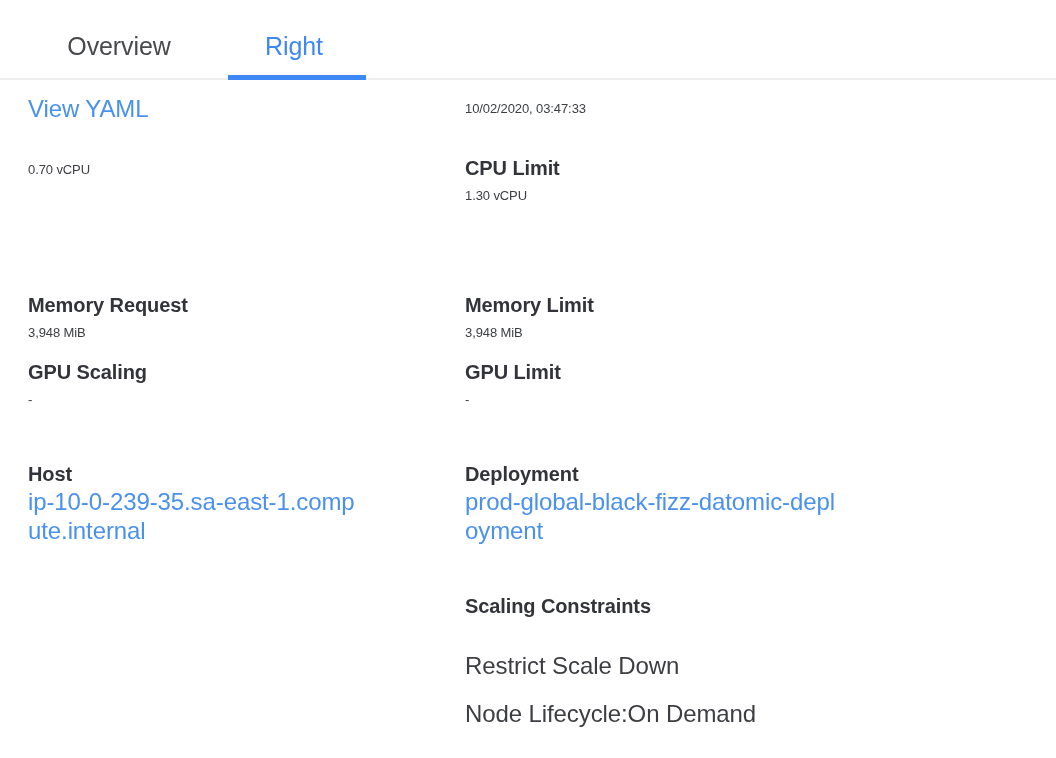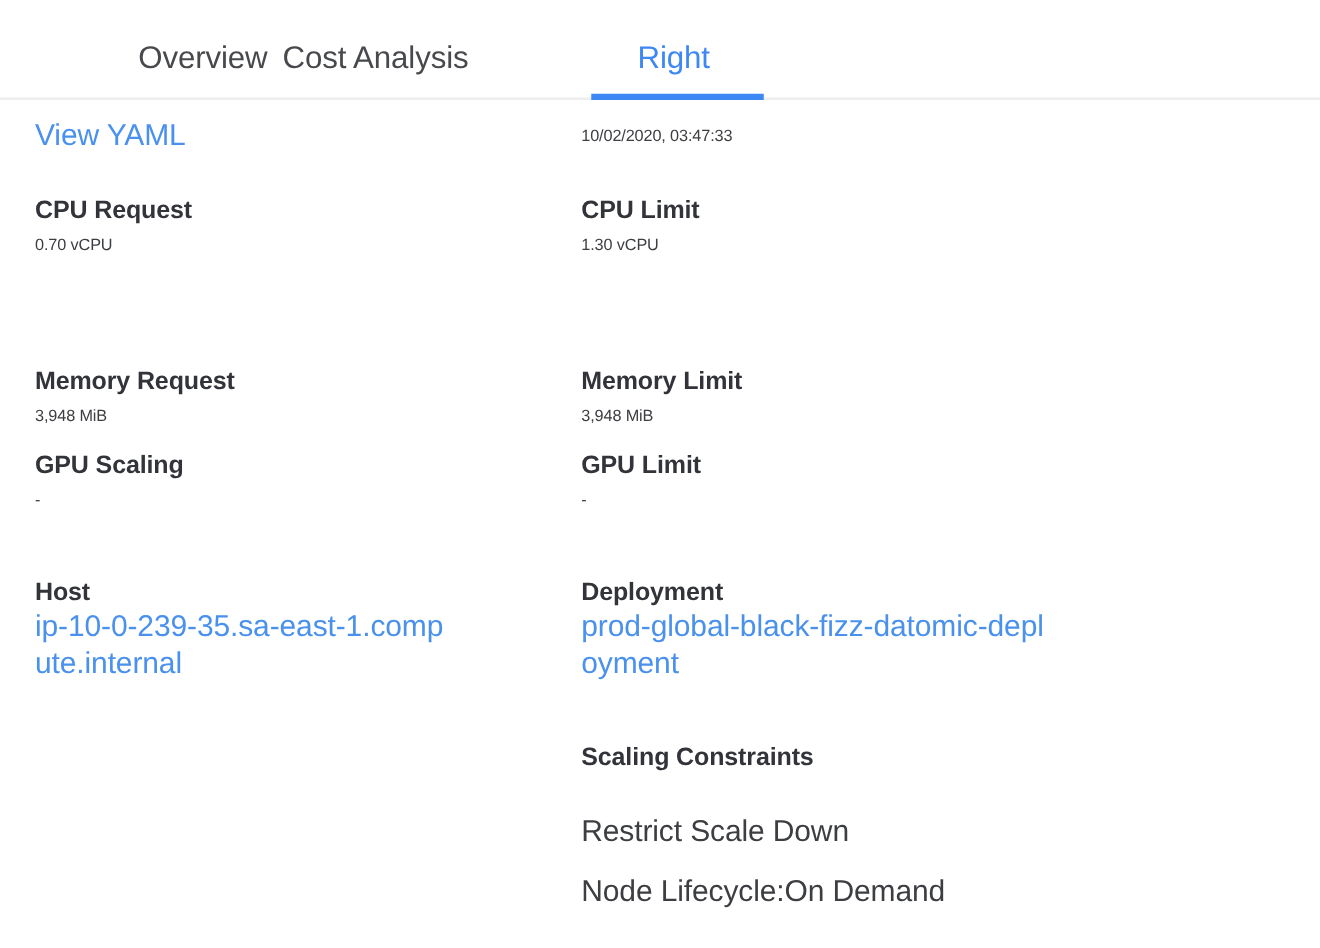--- a/index.html
+++ b/index.html
@@ -40,21 +40,21 @@
     font-size: 25px;
     font-weight: 400;
     color: #47494c;
     letter-spacing: -0.1px;
     white-space: nowrap;
     cursor: pointer;
     background: transparent;
     border: none;
     font-family: inherit;
   }
-  .tab.t-overview     { width: 202px; text-align: right; }
+  .tab.t-overview     { width: 202px; text-align: center; }
   .tab.t-cost         { width: 245px; text-align: left; }
   .tab.t-rightsizing  { width: 232px; text-align: left; }
   .tab.t-namespaces   { width: 237px; text-align: left; }
   .tab.t-pods         { width: 148px; text-align: center; }
 
   .tab.active {
     color: #3d88f5;
     font-weight: 500;
   }
   .tab.active .tab-underline {
@@ -143,45 +143,40 @@
 <body>
 
 <div class="tabbar">
   <div class="tabs">
 
     <button class="tab t-overview">
       <span>Overview</span>
       
     </button>
 
-    <button class="tab t-cost">
-      <span>Cost Analysis</span>
-      
-    </button>
 
 
 
     <button class="tab t-pods active">
       <span>Right</span>
       <span class="tab-underline"></span>
     </button>
 
   </div>
 </div>
 
 <div class="detail">
 
   <div class="col col-left">
 
     <div class="field slot-0">
       <a class="link">View YAML</a>
     </div>
 
     <div class="field slot-1">
-      <p class="field-label">CPU Request</p>
       <p class="field-value">0.70 vCPU</p>
     </div>
 
     <div class="field slot-2">
       <p class="field-label">Memory Request</p>
       <p class="field-value">3,948 MiB</p>
     </div>
 
     <div class="field slot-3">
       <p class="field-label">GPU Scaling</p>

